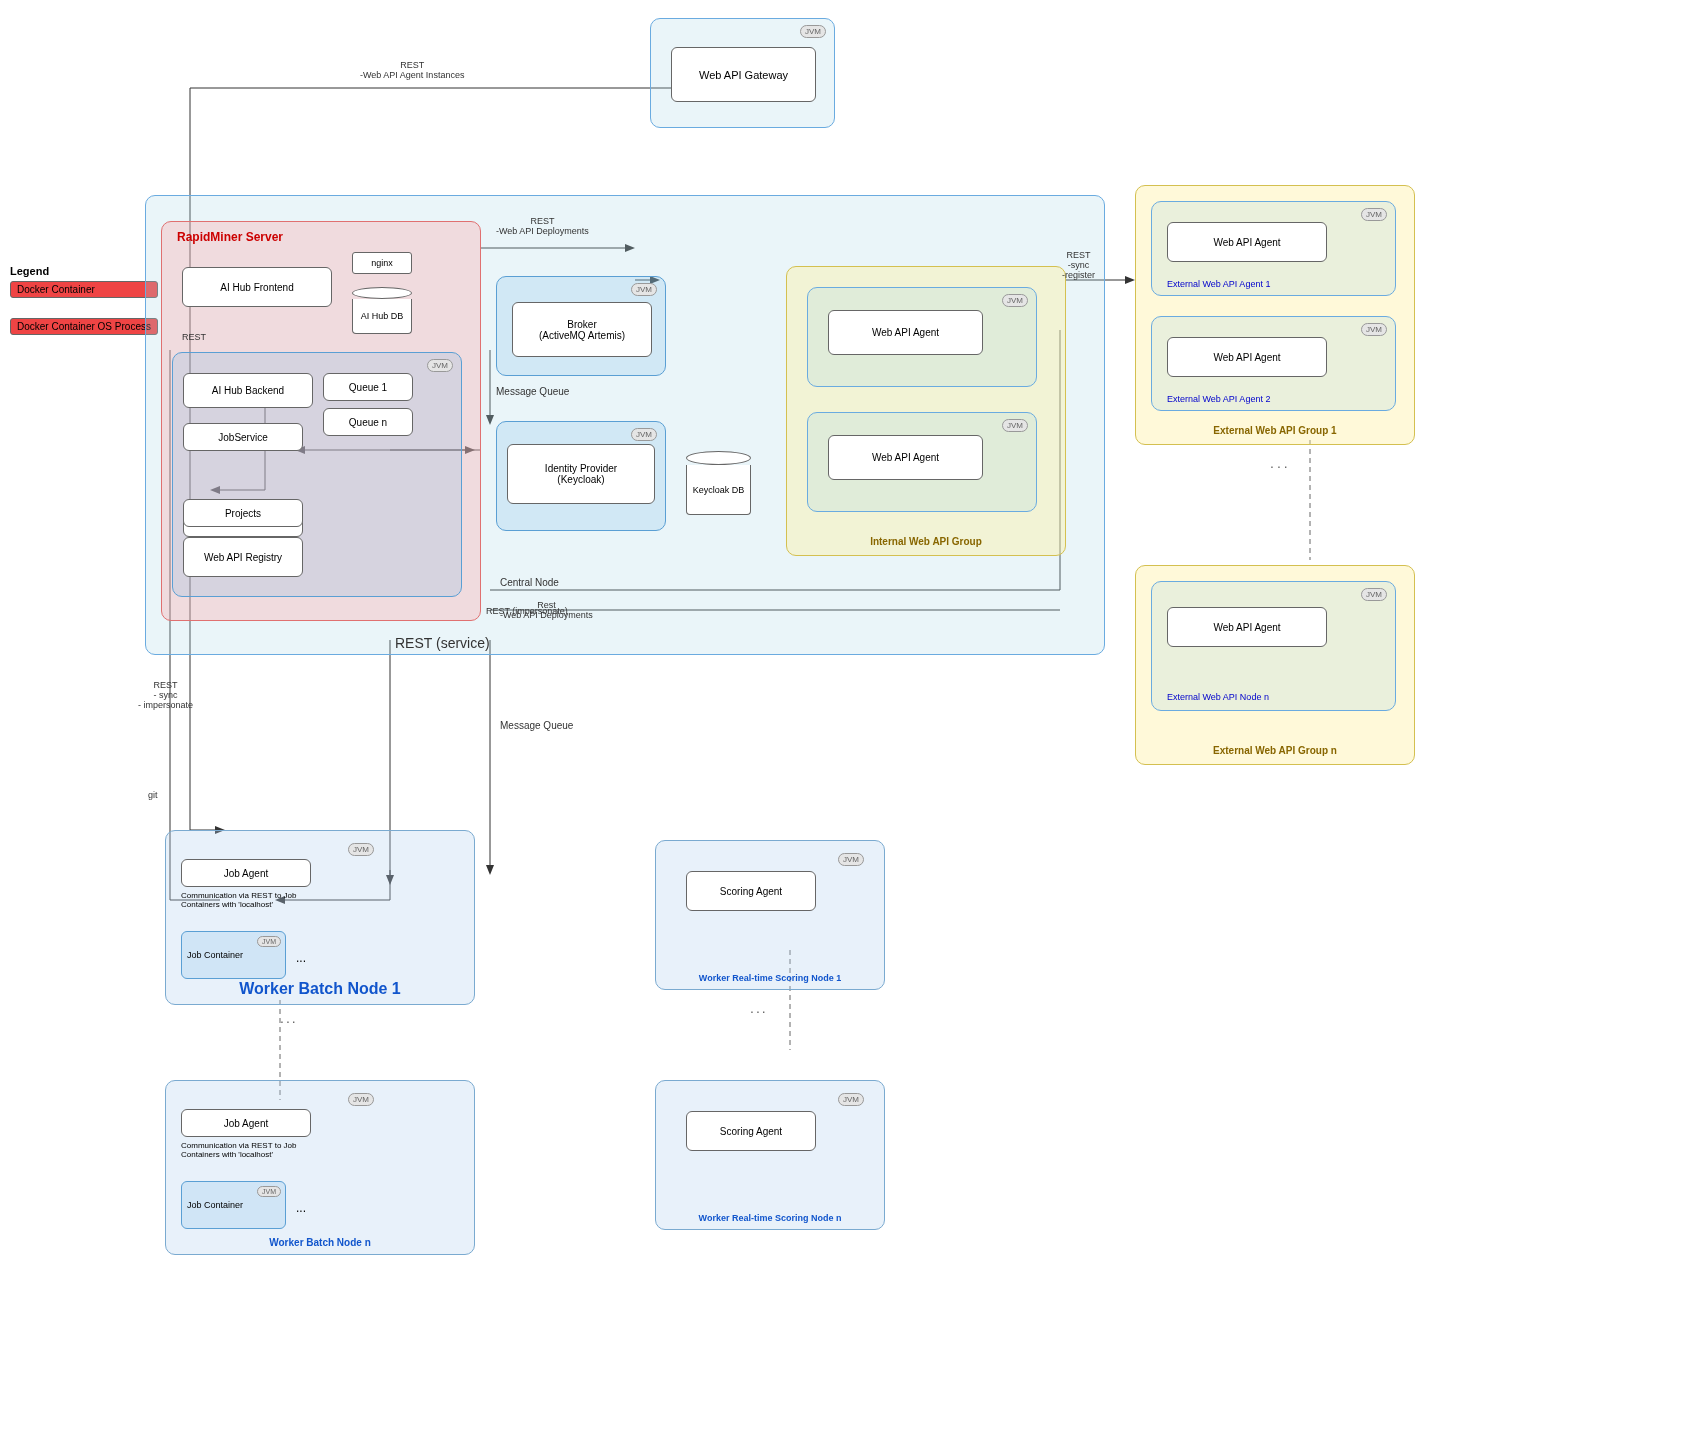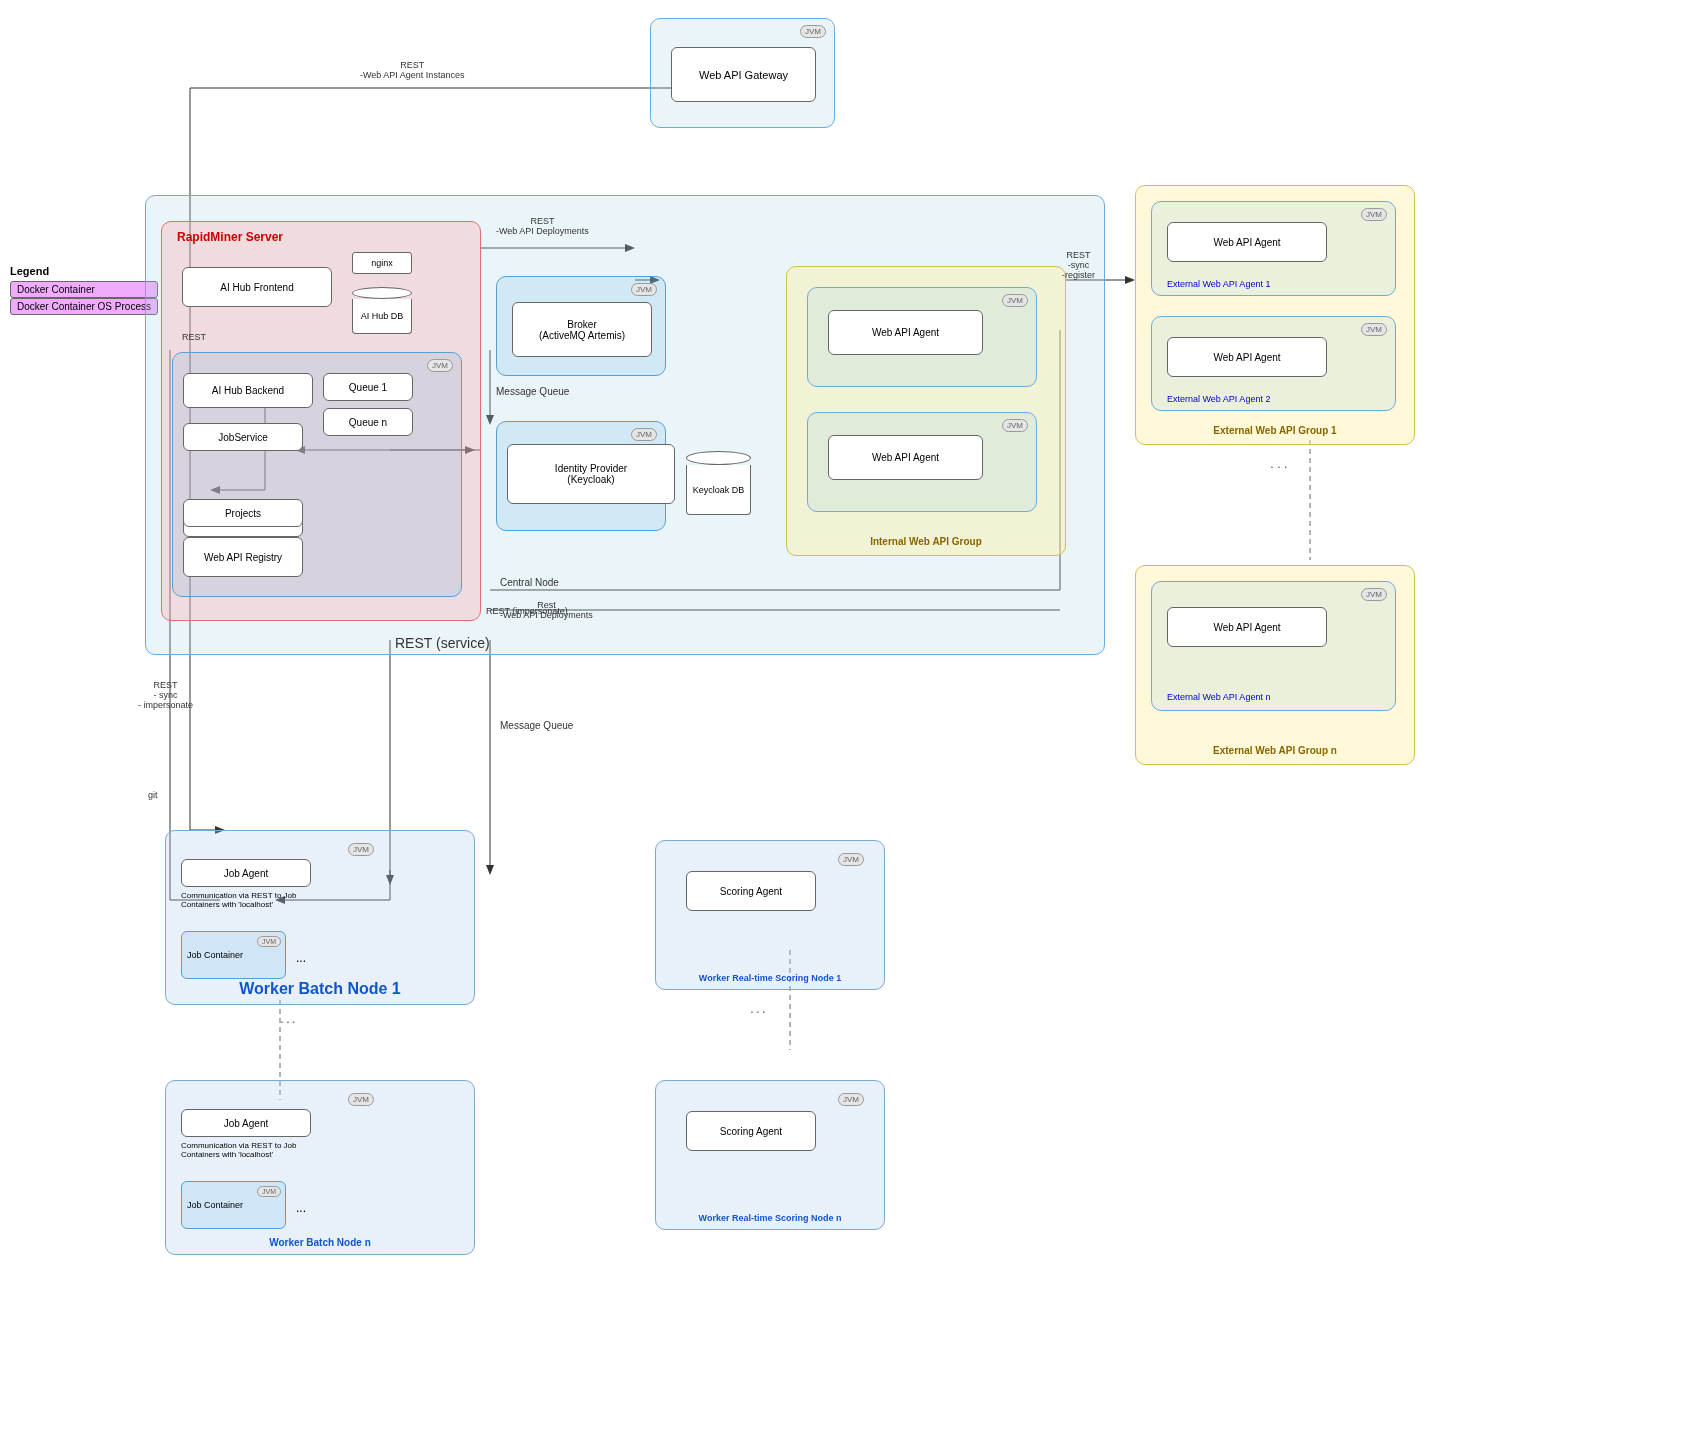--- a/index.html
+++ b/index.html
@@ -55,22 +55,22 @@
     .legend-title {
       font-weight: bold;
       font-size: 11px;
       margin-bottom: 4px;
     }
     .legend-item {
       border: 1px solid #666;
       border-radius: 3px;
       padding: 2px 6px;
       font-size: 10px;
-      margin-bottom: 0;
-      background: #f0abfc;
+      margin-bottom: 20px;
+      background: #ef4444;
     }
     svg.arrows {
       position: absolute;
       top: 0;
       left: 0;
       width: 1707px;
       height: 1436px;
       pointer-events: none;
     }
     .arrow-label {
@@ -247,21 +247,21 @@
 (ActiveMQ Artemis)</span>
       </div>
     </div>
 
     <div class="arrow-label" style="left:350px;top:190px;font-size:10px;">
       <span>Message Queue</span>
     </div>
 
     <div class="box container-blue-medium" style="left:350px;top:225px;width:170px;height:110px;">
       <div class="jvm-badge" style="right:8px;top:6px;">JVM</div>
-      <div class="node-box" style="left:10px;top:22px;width:168px;height:60px;white-space:pre-line;">
+      <div class="node-box" style="left:10px;top:22px;width:148px;height:60px;white-space:pre-line;">
         <span>Identity Provider
 (Keycloak)</span>
       </div>
     </div>
 
     <div class="arrow-label" style="left:340px;top:410px;font-size:9px;">
       <span>REST (impersonate)</span>
     </div>
 
     <div style="position:absolute;left:540px;top:255px;">
@@ -317,21 +317,21 @@
   <div style="position:absolute;left:1270px;top:455px;font-size:14px;color:#666;letter-spacing:3px;">...</div>
 
   <div class="box container-yellow-light" style="left:1135px;top:565px;width:280px;height:200px;">
     <div class="box-label" style="bottom:8px;left:50%;transform:translateX(-50%);color:#886600;font-size:10px;white-space:nowrap;">External Web API Group n</div>
 
     <div class="box container-blue-light" style="left:15px;top:15px;width:245px;height:130px;">
       <div class="jvm-badge" style="right:8px;top:6px;">JVM</div>
       <div class="node-box" style="left:15px;top:25px;width:160px;height:40px;">
         <span>Web API Agent</span>
       </div>
-      <div style="position:absolute;bottom:8px;left:15px;font-size:9px;color:#0000cc;">External Web API Agent n</div>
+      <div style="position:absolute;bottom:8px;left:15px;font-size:9px;color:#0000cc;">External Web API Node n</div>
     </div>
   </div>
 
   <div class="arrow-label" style="left:500px;top:577px;font-size:10px;">
     <span>Central Node</span>
   </div>
 
   <div class="arrow-label" style="left:500px;top:600px;font-size:9px;white-space:pre;">Rest
 -Web API Deployments</div>
 

